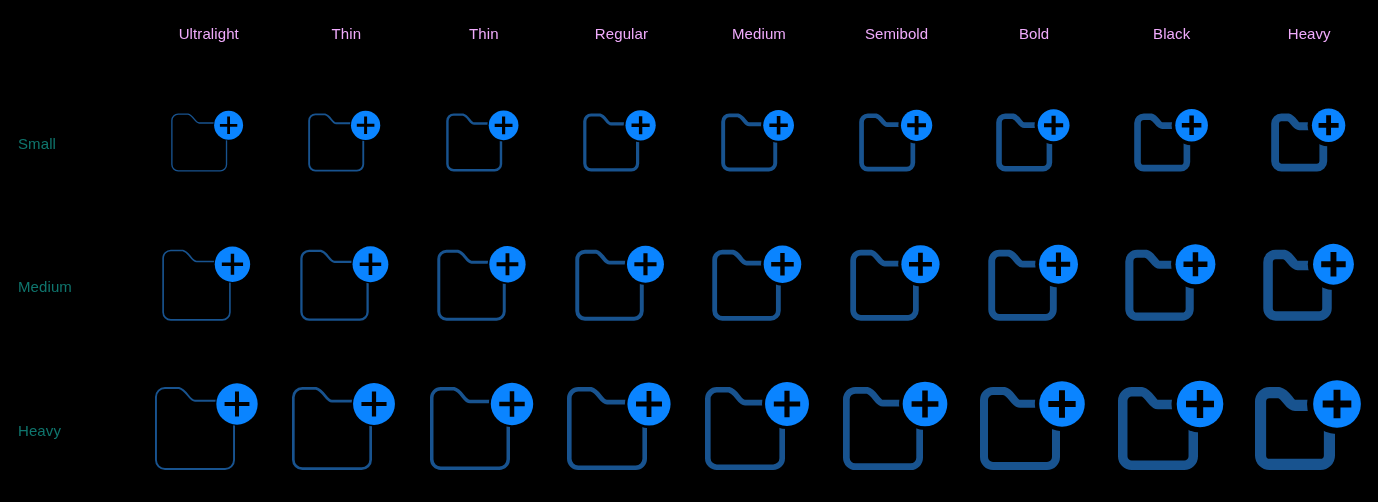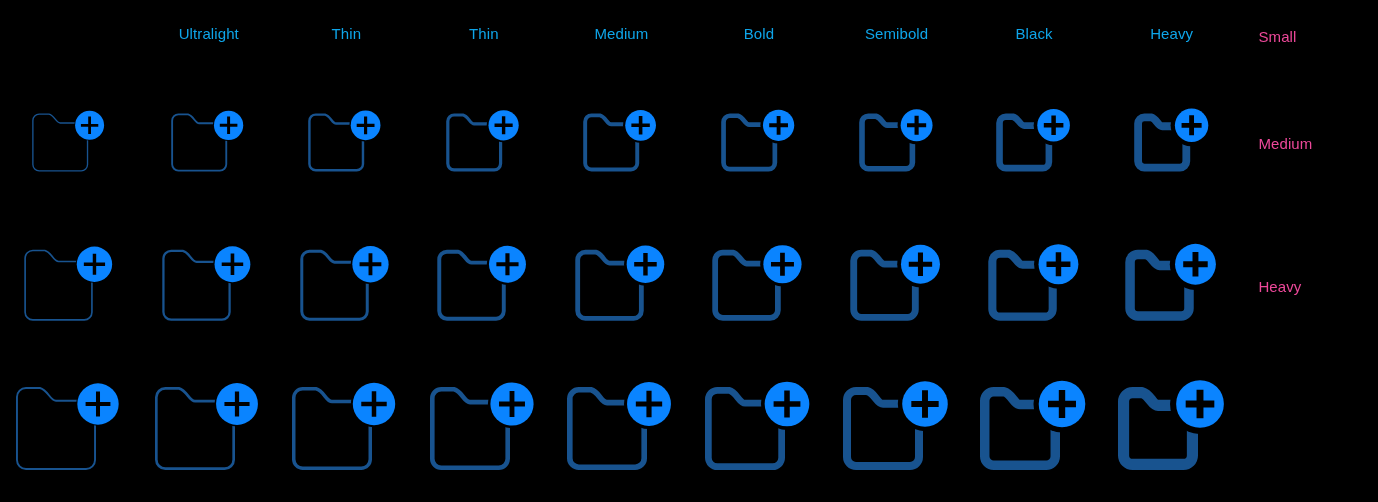--- a/index.html
+++ b/index.html
@@ -32,35 +32,35 @@
     grid-column: 1;
   }
 
   .col-header {
     display: flex;
     align-items: center;
     justify-content: center;
     font-size: 15px;
     font-weight: 400;
     letter-spacing: 0.1px;
-    color: #0ea5e9;
+    color: #f0abfc;
     line-height: 1;
     padding-bottom: 6px;
     white-space: nowrap;
   }
 
   .row-header {
     display: flex;
     align-items: center;
     justify-content: flex-start;
     padding-left: 18px;
     font-size: 15px;
     font-weight: 400;
     letter-spacing: 0.1px;
-    color: #ec4899;
+    color: #0f766e;
     line-height: 1;
     white-space: nowrap;
   }
 
   .icon-cell {
     display: flex;
     align-items: center;
     justify-content: center;
     position: relative;
   }
@@ -95,23 +95,24 @@
 </style>
 </head>
 <body style="background: rgb(0, 0, 0);">
 
 <div id="matrix">
 
 <div class="corner-cell"></div>
     <div class="col-header">Ultralight</div>
     <div class="col-header">Thin</div>
     <div class="col-header">Thin</div>
+    <div class="col-header">Regular</div>
     <div class="col-header">Medium</div>
+    <div class="col-header">Semibold</div>
     <div class="col-header">Bold</div>
-    <div class="col-header">Semibold</div>
     <div class="col-header">Black</div>
     <div class="col-header">Heavy</div>
     <div class="row-header">Small</div>
     <div class="icon-cell">
       <svg class="glyph" width="84" height="73" viewBox="0 0 120 104">
         <defs>
           <mask id="bm-small-ultralight">
             <rect x="-20" y="-20" width="160" height="144" fill="#fff"></rect>
             <circle cx="88" cy="26" r="21.7346" fill="#000"></circle>
           </mask>

